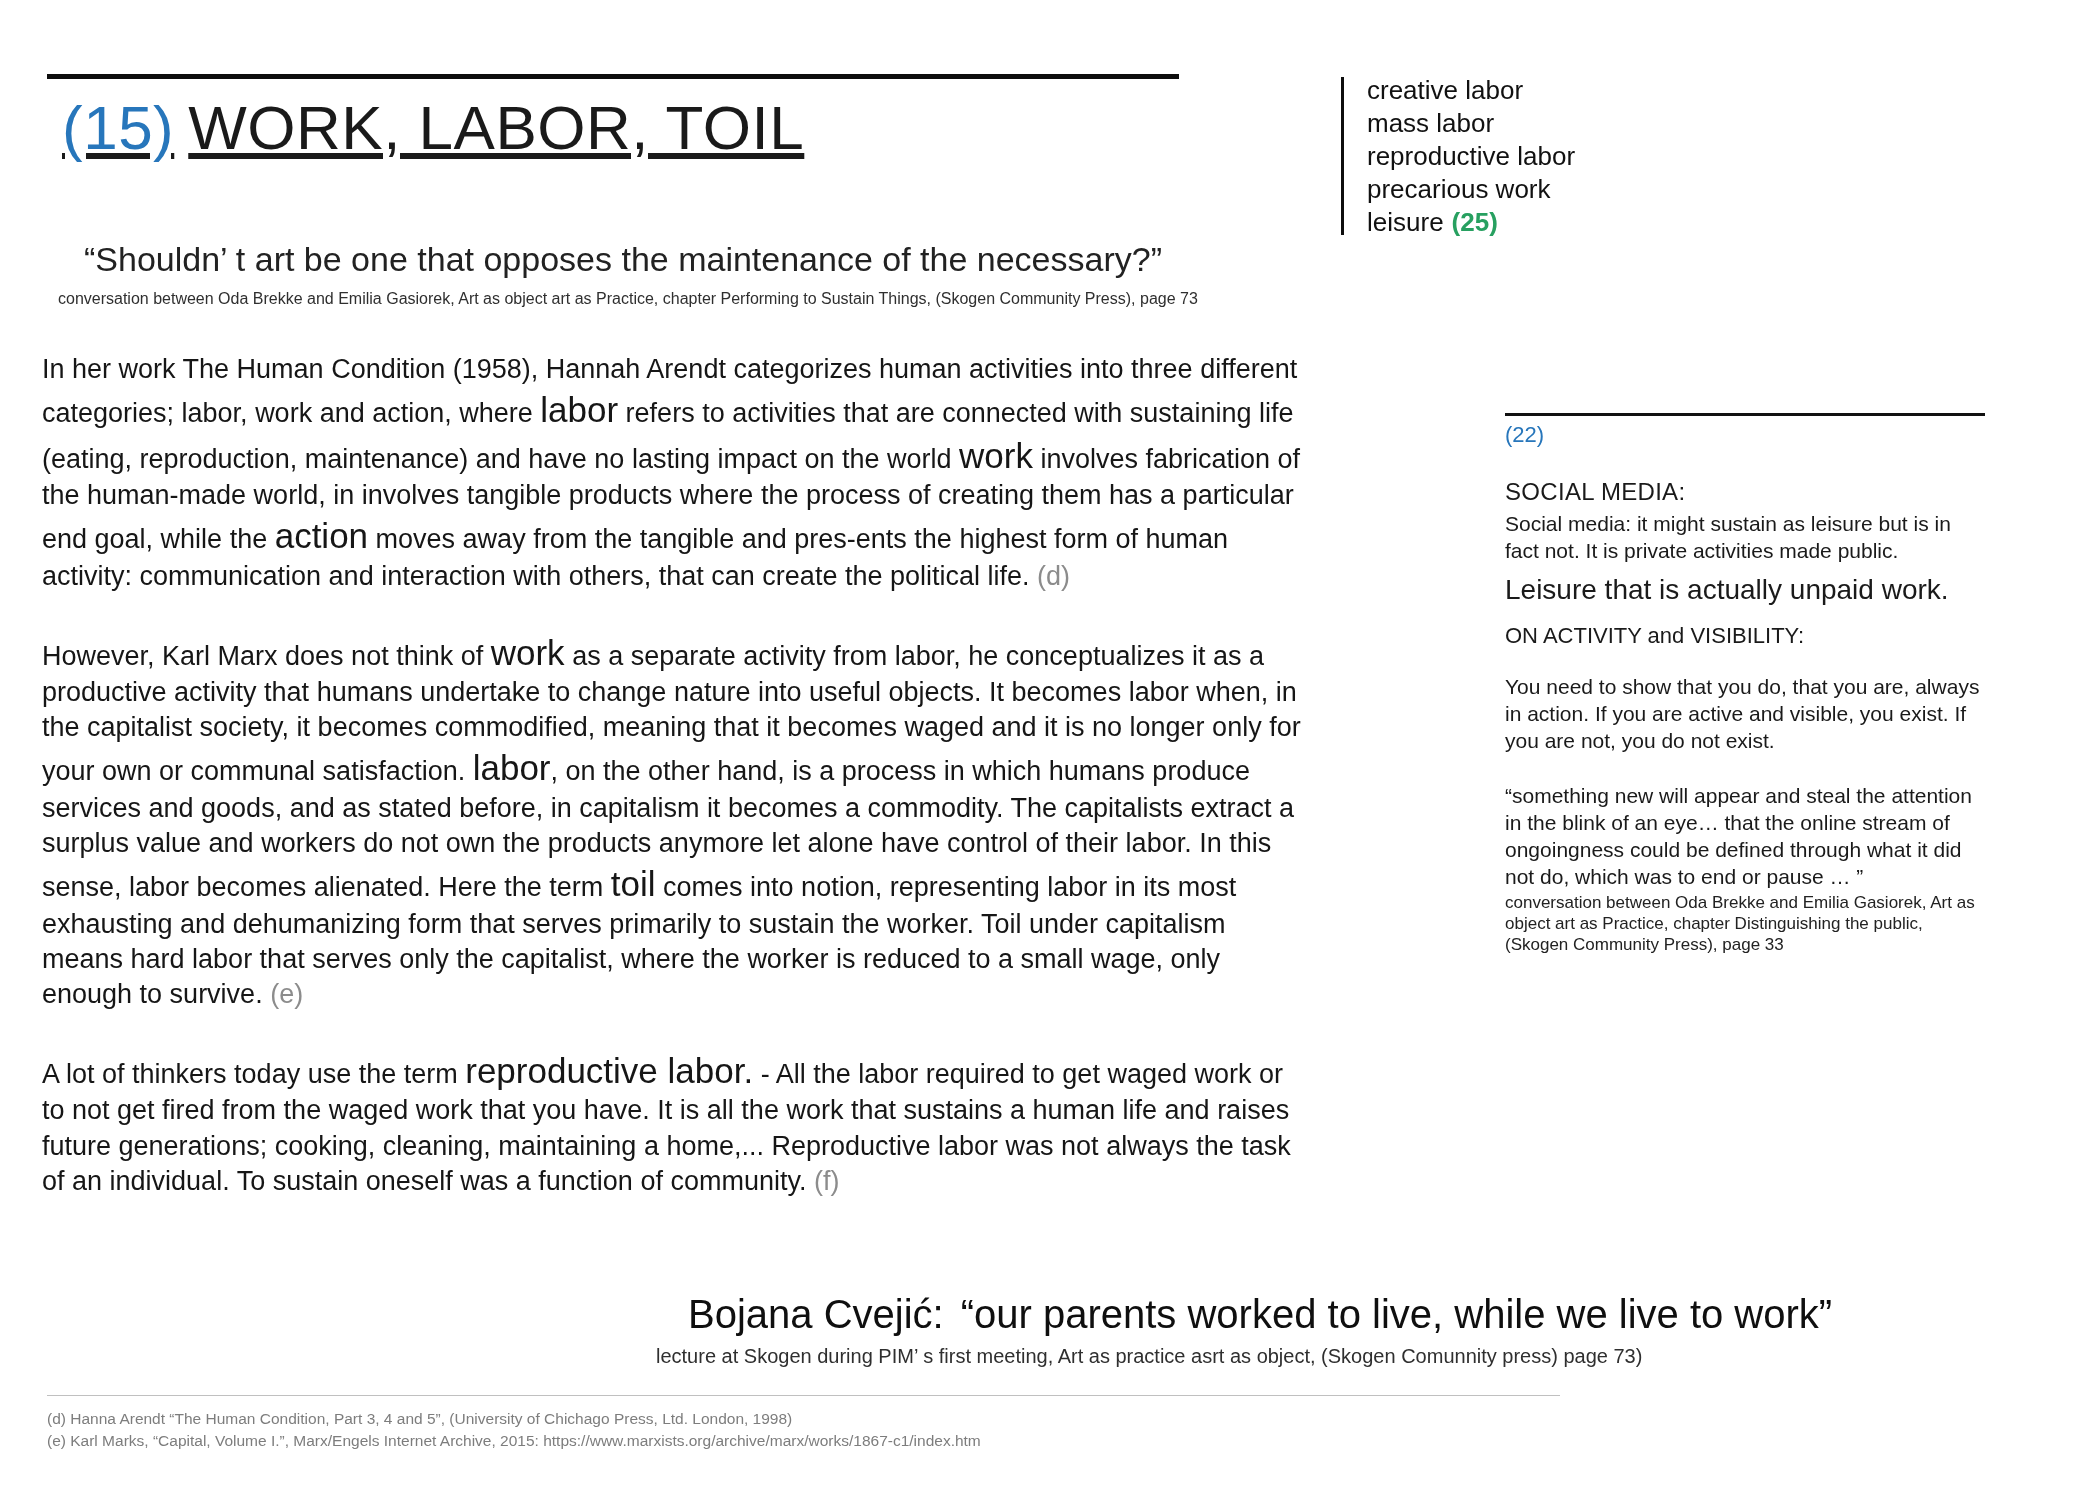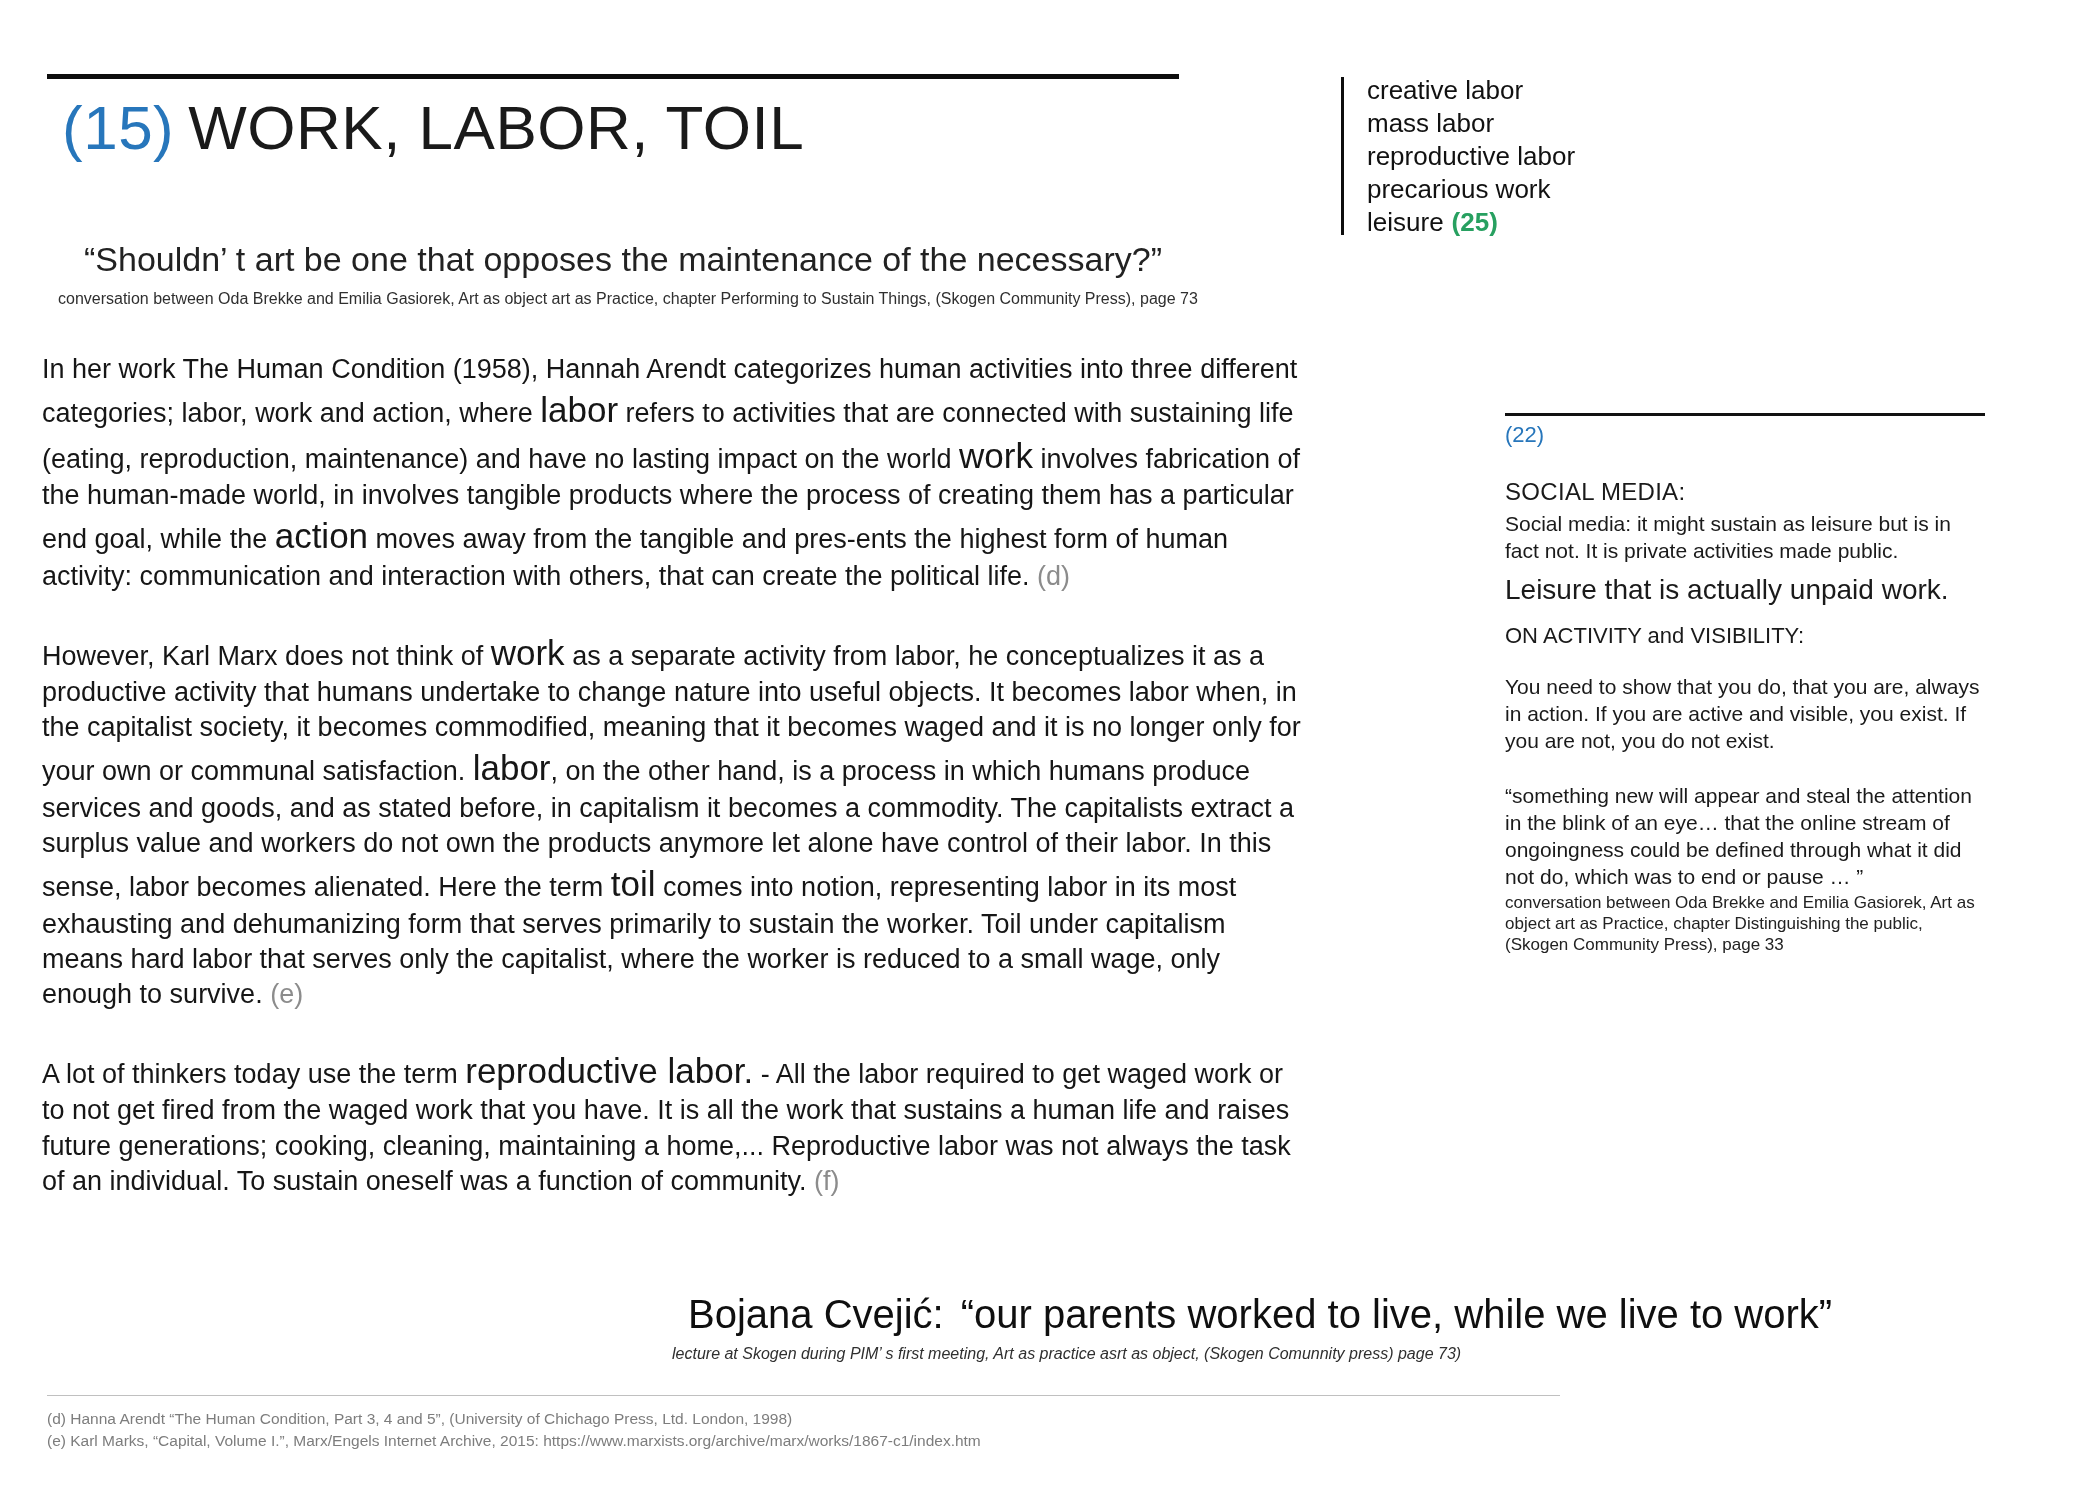--- a/index.html
+++ b/index.html
@@ -39,31 +39,31 @@
   .note22 .body { font-size: 21px; line-height: 27px; margin-top: 4px; }
   .note22 .body2 { font-size: 28px; line-height: 27px; margin-top: 12px; }
   .note22 .subheading { font-size: 22px; margin-top: 20px; }
   .note22 .body3 { font-size: 21px; line-height: 27px; margin-top: 24px; }
   .note22 .quote { font-size: 21px; line-height: 27px; margin-top: 28px; }
   .note22 .citation { font-size: 17px; line-height: 21px; margin-top: 2px; color: #222; }
 
   
   .closing-quote { left: 688px; top: 1292px; font-size: 40px; white-space: nowrap; color: #0f0f0f; }
   .closing-quote .speaker { margin-right: 17px; }
-  .closing-attr { left: 672px; top: 1345px; font-size: 16px; color: #2f2f2f; white-space: nowrap; font-style: italic; }
+  .closing-attr { left: 656px; top: 1345px; font-size: 20px; color: #2f2f2f; white-space: nowrap; }
 
   
   .foot-rule { left: 47px; top: 1395px; width: 1513px; height: 1px; background: #c0c0c0; }
   .footnotes { left: 47px; top: 1408px; font-size: 15.5px; line-height: 21.5px; color: #7d7d7d; }
 </style>
 </head>
 <body>
 
 <div class="abs top-rule"></div>
-<h1 class="abs title" style="margin:0;">
+<h1 class="abs title" style="margin:0;text-decoration:underline;">
   <span class="num">(15)</span><span>WORK, LABOR, TOIL</span>
 </h1>
 <div class="abs header-quote">“Shouldn’ t art be one that opposes the maintenance of the necessary?”</div>
 <div class="abs header-attr">conversation between Oda Brekke and Emilia Gasiorek, Art as object art as Practice, chapter Performing to Sustain Things, (Skogen Community Press), page 73</div>
 
 <div class="abs terms-rule"></div>
 <div class="abs terms-list">
   <div>creative labor</div>
   <div>mass labor</div>
   <div>reproductive labor</div>

